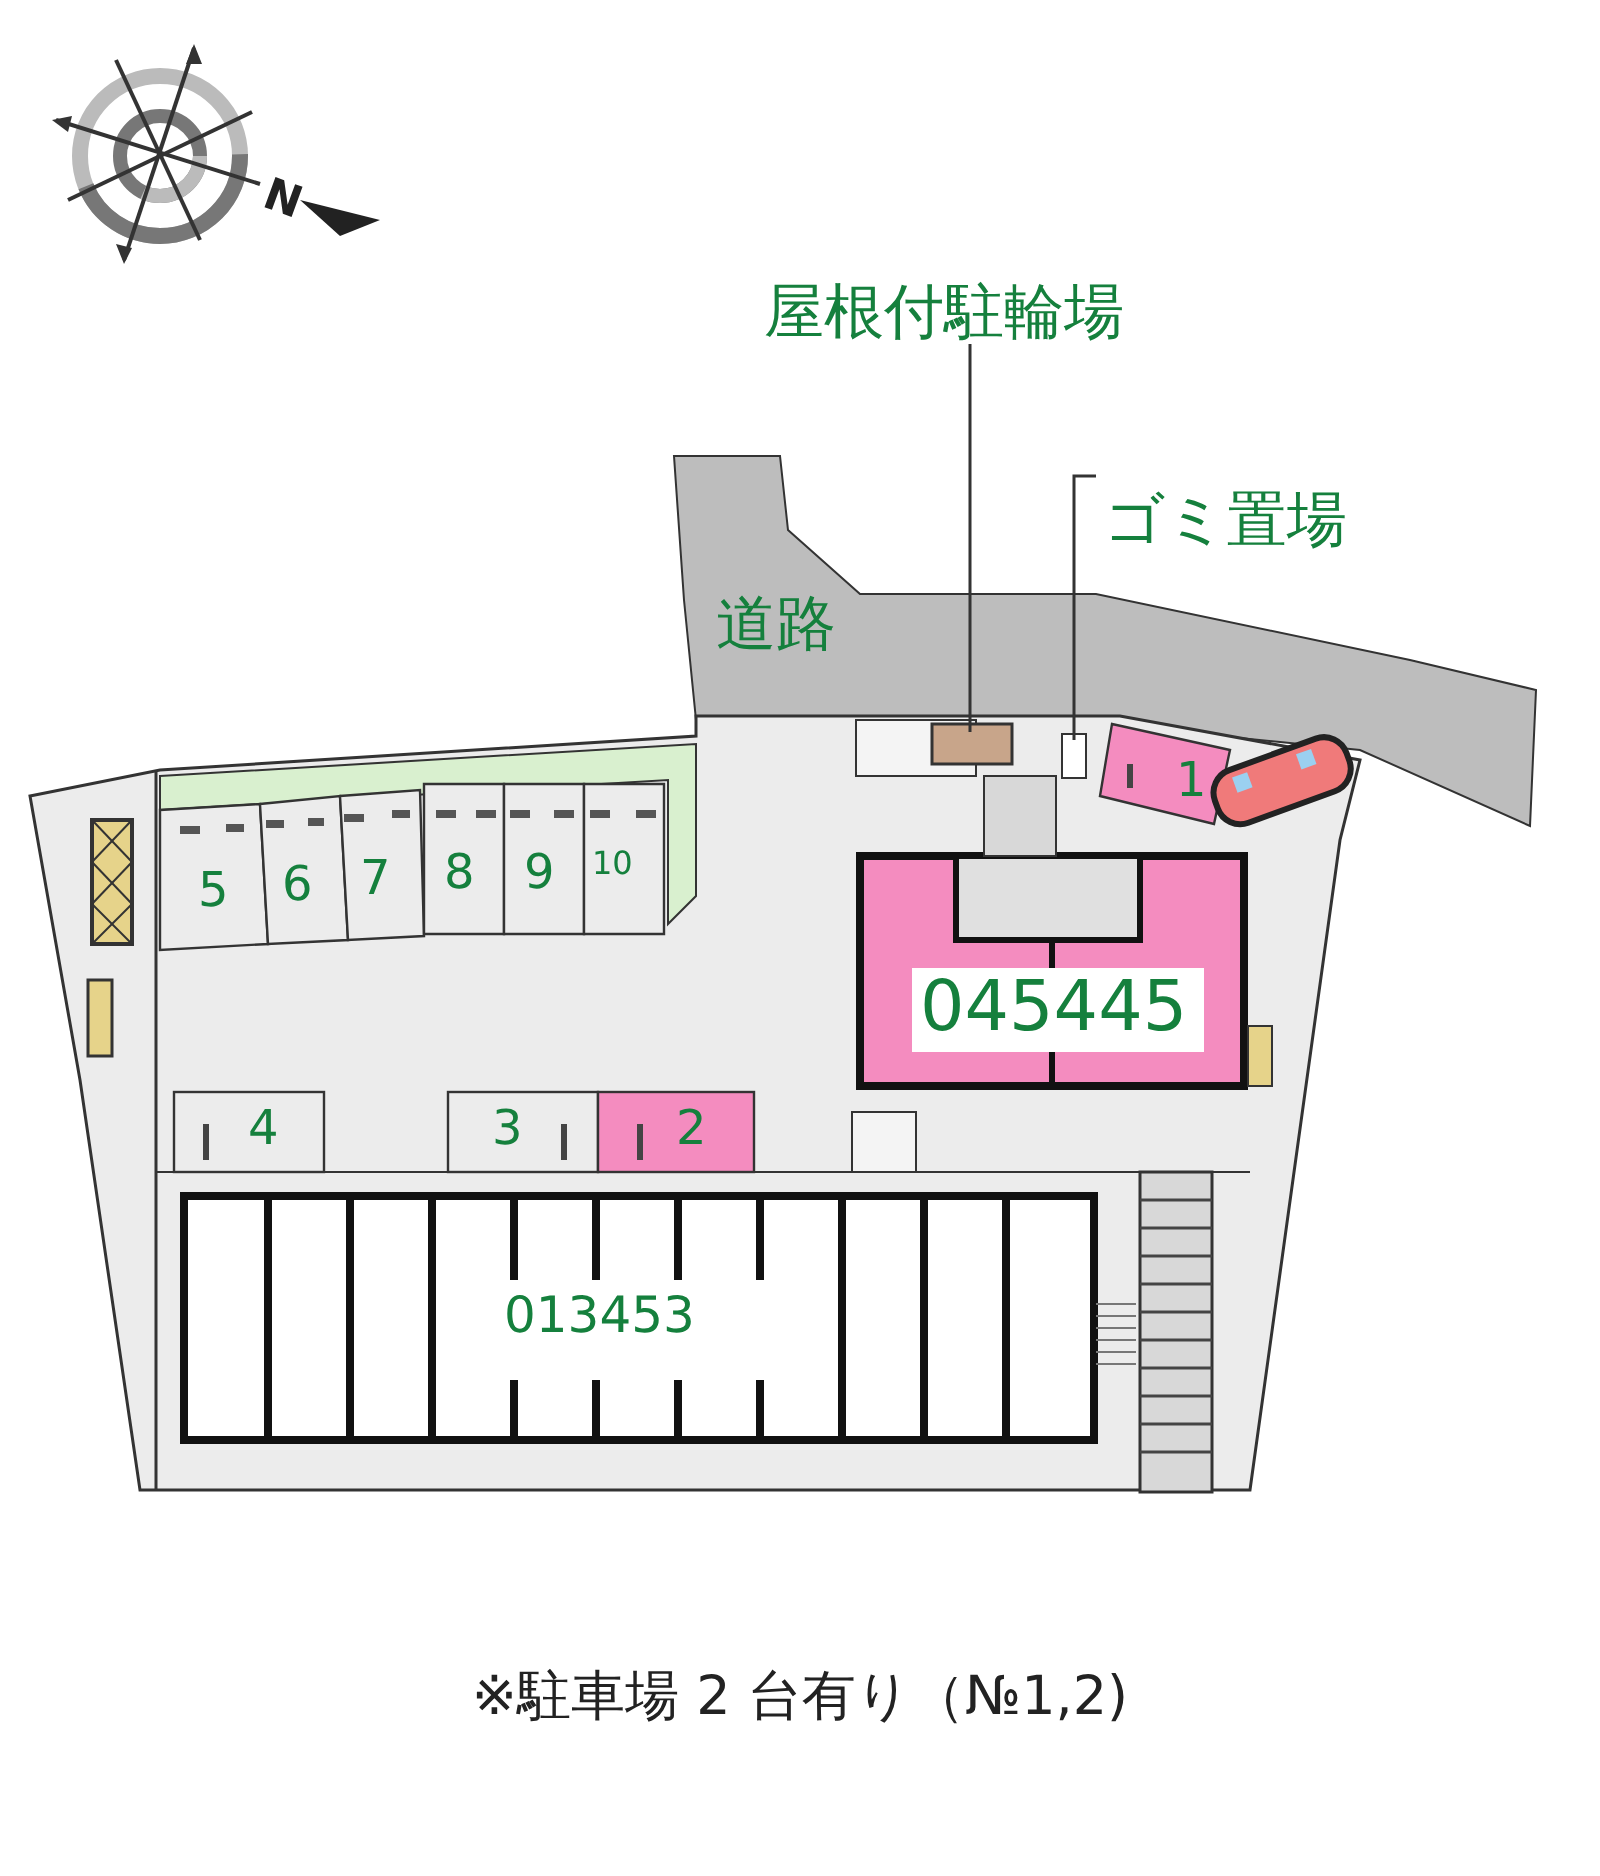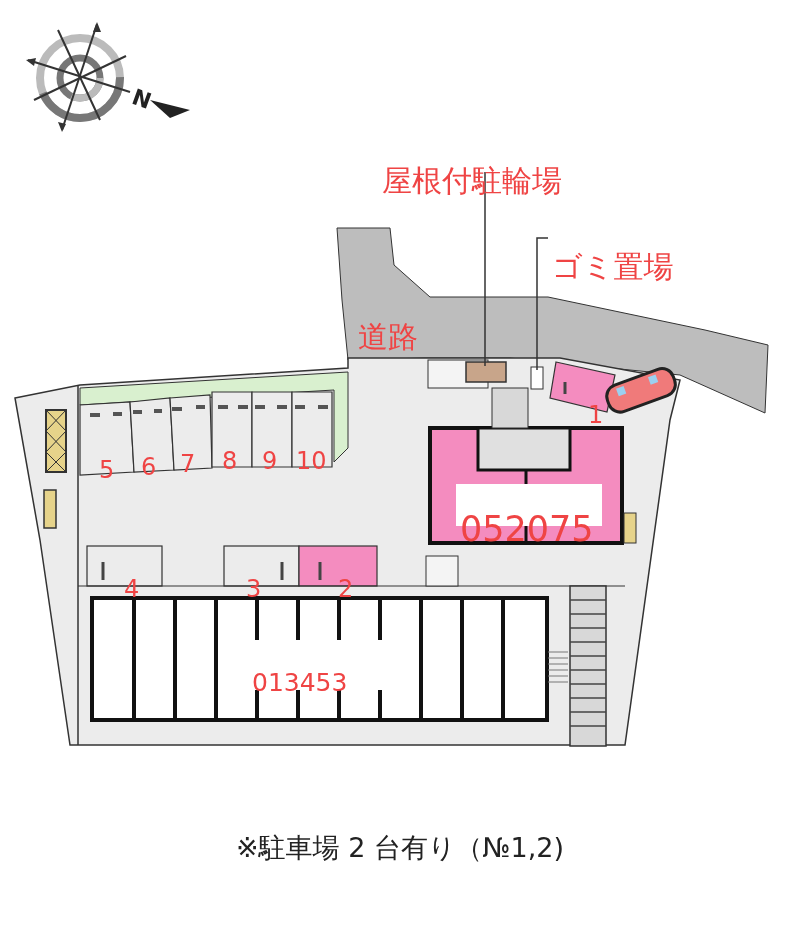--- a/index.html
+++ b/index.html
@@ -1,19 +1,19 @@
 <!DOCTYPE html>
 <html><head>
 <meta charset="utf-8">
 <style>
   html, body { margin:0; padding:0; background:#fff; }
   body { width:800px; height:938px; position:relative; overflow:hidden;
          font-family:"DejaVu Sans","Liberation Sans",sans-serif; }
   svg text { font-family:"DejaVu Sans","Liberation Sans",sans-serif; }
-  .label { position:absolute; color:#ef4444; white-space:nowrap;margin-top:25px; }
+  .label { position:absolute; color:#15803d; white-space:nowrap; }
   #footer-note { position:absolute; left:0; width:800px; top:830px; text-align:center;
                  font-size:27px; color:#222; }
 </style>
 </head>
 <body>
 
 <svg width="800" height="938" viewBox="0 0 800 938" style="position:absolute;left:0;top:0">
 
   <g>
     <circle cx="80" cy="78" r="40" fill="none" stroke="#bbb" stroke-width="8"></circle>
@@ -142,30 +142,30 @@
   <line x1="565" y1="382" x2="565" y2="394" stroke="#444" stroke-width="3"></line>
 
   <g transform="rotate(-20 642 390)">
     <rect x="606" y="376" width="70" height="28" rx="12" fill="#f07a7a" stroke="#222" stroke-width="3"></rect>
     <rect x="618" y="380" width="8" height="8" fill="#9bd0f0"></rect>
     <rect x="652" y="380" width="8" height="8" fill="#9bd0f0"></rect>
   </g>
 </svg>
 
 <div class="label" style="left:382px;top:136px;font-size:30px;">屋根付駐輪場</div>
-<div class="label" style="left:552px;top:222px;font-size:30px;text-align:center;">ゴミ置場</div>
+<div class="label" style="left:552px;top:240px;font-size:30px;text-align:center;">ゴミ置場</div>
 <div class="label" style="left:358px;top:292px;font-size:30px;">道路</div>
 
-<div class="label" style="left:460px;top:484px;font-size:35px;">052075</div>
+<div class="label" style="left:460px;top:484px;font-size:35px;">045445</div>
 <div class="label" style="left:252px;top:643px;font-size:25px;">013453</div>
 
 <div class="label" style="left:588px;top:376px;font-size:24px;">1</div>
 <div class="label" style="left:338px;top:550px;font-size:24px;">2</div>
 <div class="label" style="left:246px;top:550px;font-size:24px;">3</div>
 <div class="label" style="left:124px;top:550px;font-size:24px;">4</div>
 <div class="label" style="left:99px;top:431px;font-size:24px;">5</div>
 <div class="label" style="left:141px;top:428px;font-size:24px;">6</div>
 <div class="label" style="left:180px;top:425px;font-size:24px;">7</div>
 <div class="label" style="left:222px;top:422px;font-size:24px;">8</div>
 <div class="label" style="left:262px;top:422px;font-size:24px;">9</div>
-<div class="label" style="left:296px;top:422px;font-size:24px;">10</div>
+<div class="label" style="left:296px;top:422px;font-size:16px;">10</div>
 
 <div id="footer-note">※駐車場 2 台有り（№1,2)</div>
 
 </body></html>

